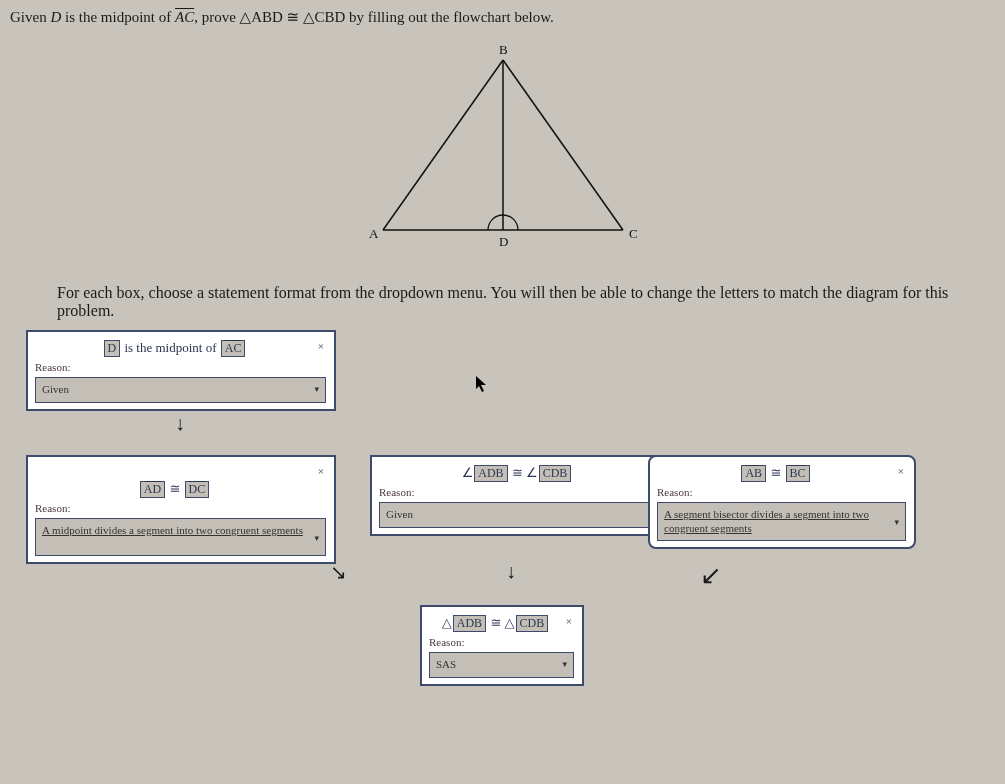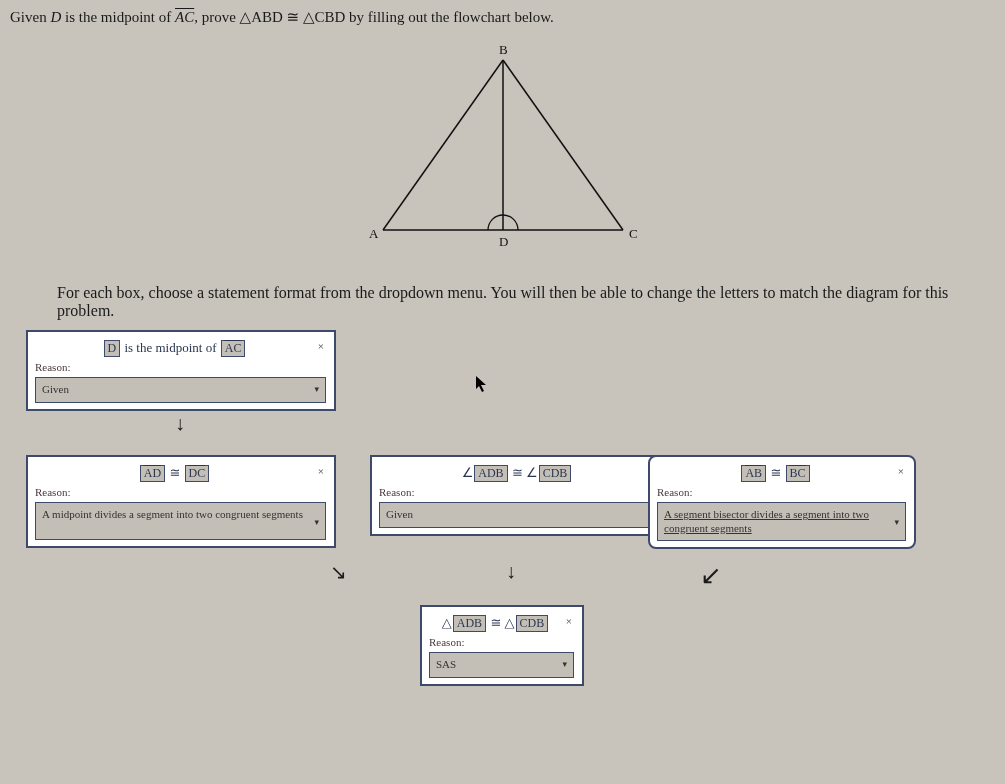--- a/index.html
+++ b/index.html
@@ -132,25 +132,25 @@
     <div class="reason-select">
       <span>Given</span>
       <span class="caret">▾</span>
     </div>
   </div>
 
   <div class="arrow" style="left:175px; top:82px;">↓</div>
 
   <div class="card" style="left:26px; top:125px; width:310px;">
     <div class="statement-row">
-      <span class="boxed" style="text-decoration:overline;">AD</span><span> ≅ </span><span class="boxed" style="text-decoration:overline;">DC</span>
-      <span class="close-x">×</span>
-    </div>
-    <div class="reason-label">Reason:</div>
-    <div class="reason-select" style="min-height:38px;">
+      <span class="boxed" style="text-decoration:overline;margin-top:16px;">AD</span><span> ≅ </span><span class="boxed" style="text-decoration:overline;">DC</span>
+      <span class="close-x">×</span>
+    </div>
+    <div class="reason-label">Reason:</div>
+    <div class="reason-select" style="min-height:38px;text-decoration:underline;">
       <span>A midpoint divides a segment into two congruent segments</span>
       <span class="caret" style="top:14px;">▾</span>
     </div>
   </div>
 
   <div class="card" style="left:370px; top:125px; width:307px;">
     <div class="statement-row">
       <span>∠</span><span class="boxed">ADB</span><span> ≅ </span><span>∠</span><span class="boxed">CDB</span>
       <span class="close-x">×</span>
     </div>

